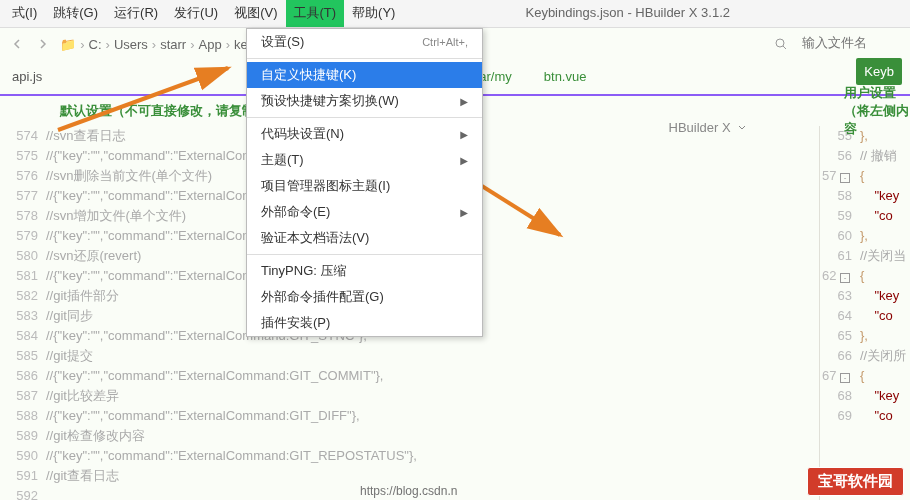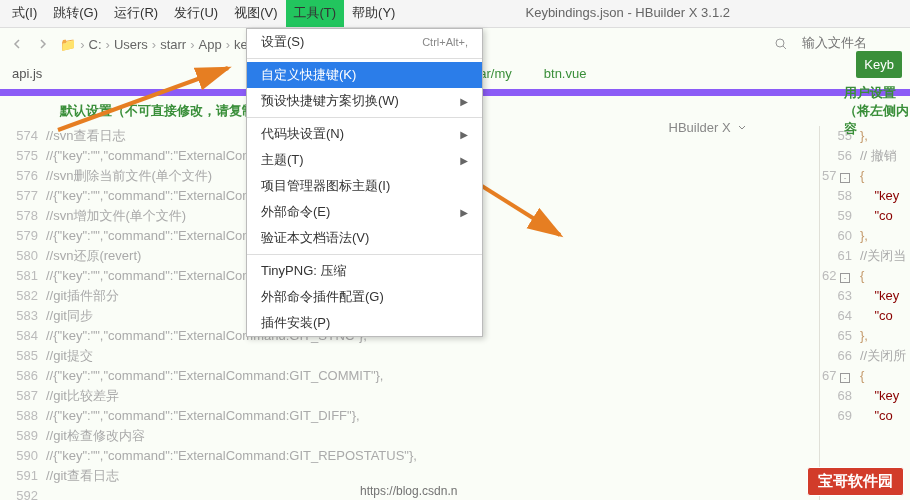--- a/index.html
+++ b/index.html
@@ -8,21 +8,21 @@
 .menubar .mi{padding:4px 8px;cursor:pointer;color:#333}
 .menubar .mi.active{background:#22c55e}
 .title{position:absolute;top:5px;right:180px;color:#666;font-size:13px}
 .toolbar{height:32px;display:flex;align-items:center;padding:0 8px;gap:8px;background:#fafdf7}
 .icbtn{width:18px;height:18px;display:inline-flex;align-items:center;justify-content:center;color:#888}
 .bread{display:flex;align-items:center;gap:4px;color:#666;font-size:12px}
 .bread .sep{color:#aaa}
 .bread .folder{color:#d4a84b}
 .searchbox{margin-left:auto;display:flex;align-items:flex-start;gap:12px}
 .searchbox input{border:none;background:transparent;outline:none;color:#999;width:100px}
-.tabs{height:36px;display:flex;align-items:flex-end;padding:0 8px;gap:24px;border-bottom:7px solid #8b5cf6}
+.tabs{height:36px;display:flex;align-items:center;padding:0 8px;gap:24px;border-bottom:2px solid #8b5cf6}
 .tab{padding:6px 4px 8px;color:#555;cursor:pointer;font-size:13px}
 .tab.btn{color:#3a8f3a}
 .tab.star{color:#3a8f3a}
 .keybbtn{background:#3a8f3a;color:#fff;padding:6px 8px;border-radius:2px;margin-left:auto;margin-bottom:11px}
 .headers{display:flex;height:30px;align-items:center;background:#fafdf7}
 .hleft{flex:0 0 820px;padding-left:60px;color:#3a8f3a;font-weight:bold;display:flex;align-items:center}
 .hx{position:absolute;right:160px;top:118px;color:#888;font-size:12px;padding:2px 4px}
 .hx svg{margin-left:4px}
 .hright{color:#3a8f3a;font-weight:bold;padding-left:24px}
 .editor{display:flex;height:calc(500px - 126px)}

